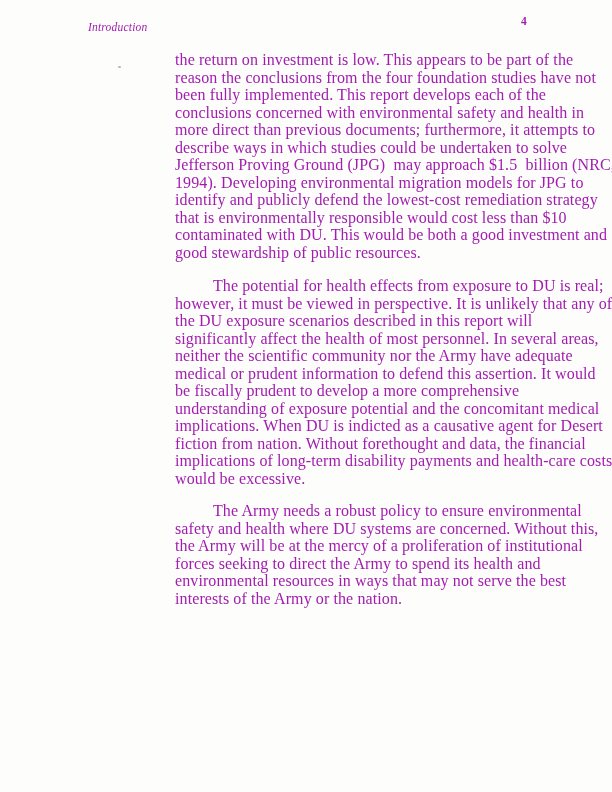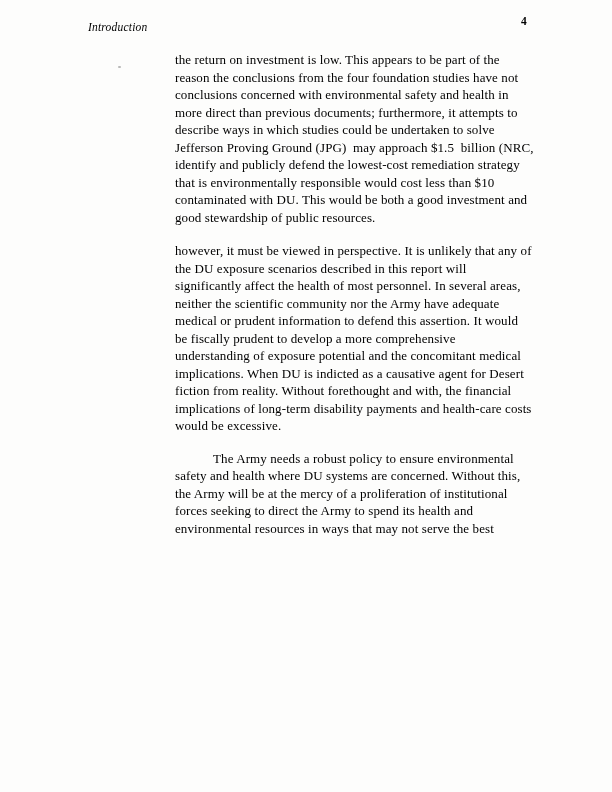--- a/index.html
+++ b/index.html
@@ -6,21 +6,21 @@
     margin: 0;
     padding: 0;
   }
   .page {
     position: relative;
     width: 612px;
     height: 792px;
     background: #fdfdfc;
     overflow: hidden;
     font-family: "Liberation Serif", "DejaVu Serif", serif;
-    color: #000000;
+    color: #a21caf;
   }
   .running-header {
     position: absolute;
     top: 21px;
     left: 88px;
     font-style: italic;
     font-size: 11.5px;
     letter-spacing: 0.2px;
   }
   .page-number {
@@ -47,62 +47,66 @@
   }
   .para {
     margin: 0;
     padding: 0;
   }
   .para + .para.sp16 { margin-top: 16px; }
   .para + .para.sp13 { margin-top: 15px; }
   .line {
     height: 17.5px;
     line-height: 17.5px;
-    font-size: 13px;
+    font-size: 16px;
     white-space: pre;
     letter-spacing: 0.1px;
   }
   .line.first-indent {
     padding-left: 38px;
   }
 </style>
 </head>
 <body>
 
 <div class="page">
   <span class="running-header">Introduction</span>
   <span class="page-number">4</span>
   <span class="scan-artifact"></span>
   <div class="page-body">
       <div class="para">
         <div class="line">the return on investment is low. This appears to be part of the</div>
         <div class="line">reason the conclusions from the four foundation studies have not</div>
+        <div class="line">been fully implemented. This report develops each of the</div>
         <div class="line">conclusions concerned with environmental safety and health in</div>
         <div class="line">more direct than previous documents; furthermore, it attempts to</div>
         <div class="line">describe ways in which studies could be undertaken to solve</div>
         <div class="line">Jefferson Proving Ground (JPG)  may approach $1.5  billion (NRC,</div>
+        <div class="line">1994). Developing environmental migration models for JPG to</div>
         <div class="line">identify and publicly defend the lowest-cost remediation strategy</div>
         <div class="line">that is environmentally responsible would cost less than $10</div>
         <div class="line">contaminated with DU. This would be both a good investment and</div>
         <div class="line">good stewardship of public resources.</div>
       </div>
       <div class="para sp16">
+        <div class="line first-indent">The potential for health effects from exposure to DU is real;</div>
         <div class="line">however, it must be viewed in perspective. It is unlikely that any of</div>
         <div class="line">the DU exposure scenarios described in this report will</div>
         <div class="line">significantly affect the health of most personnel. In several areas,</div>
         <div class="line">neither the scientific community nor the Army have adequate</div>
         <div class="line">medical or prudent information to defend this assertion. It would</div>
         <div class="line">be fiscally prudent to develop a more comprehensive</div>
         <div class="line">understanding of exposure potential and the concomitant medical</div>
         <div class="line">implications. When DU is indicted as a causative agent for Desert</div>
-        <div class="line">fiction from reality. Without forethought and with, the financial</div>
+        <div class="line">fiction from nation. Without forethought and data, the financial</div>
         <div class="line">implications of long-term disability payments and health-care costs</div>
         <div class="line">would be excessive.</div>
       </div>
       <div class="para sp13">
         <div class="line first-indent">The Army needs a robust policy to ensure environmental</div>
         <div class="line">safety and health where DU systems are concerned. Without this,</div>
         <div class="line">the Army will be at the mercy of a proliferation of institutional</div>
         <div class="line">forces seeking to direct the Army to spend its health and</div>
         <div class="line">environmental resources in ways that may not serve the best</div>
+        <div class="line">interests of the Army or the nation.</div>
       </div>
     </div>
 </div>
 
 </body></html>

